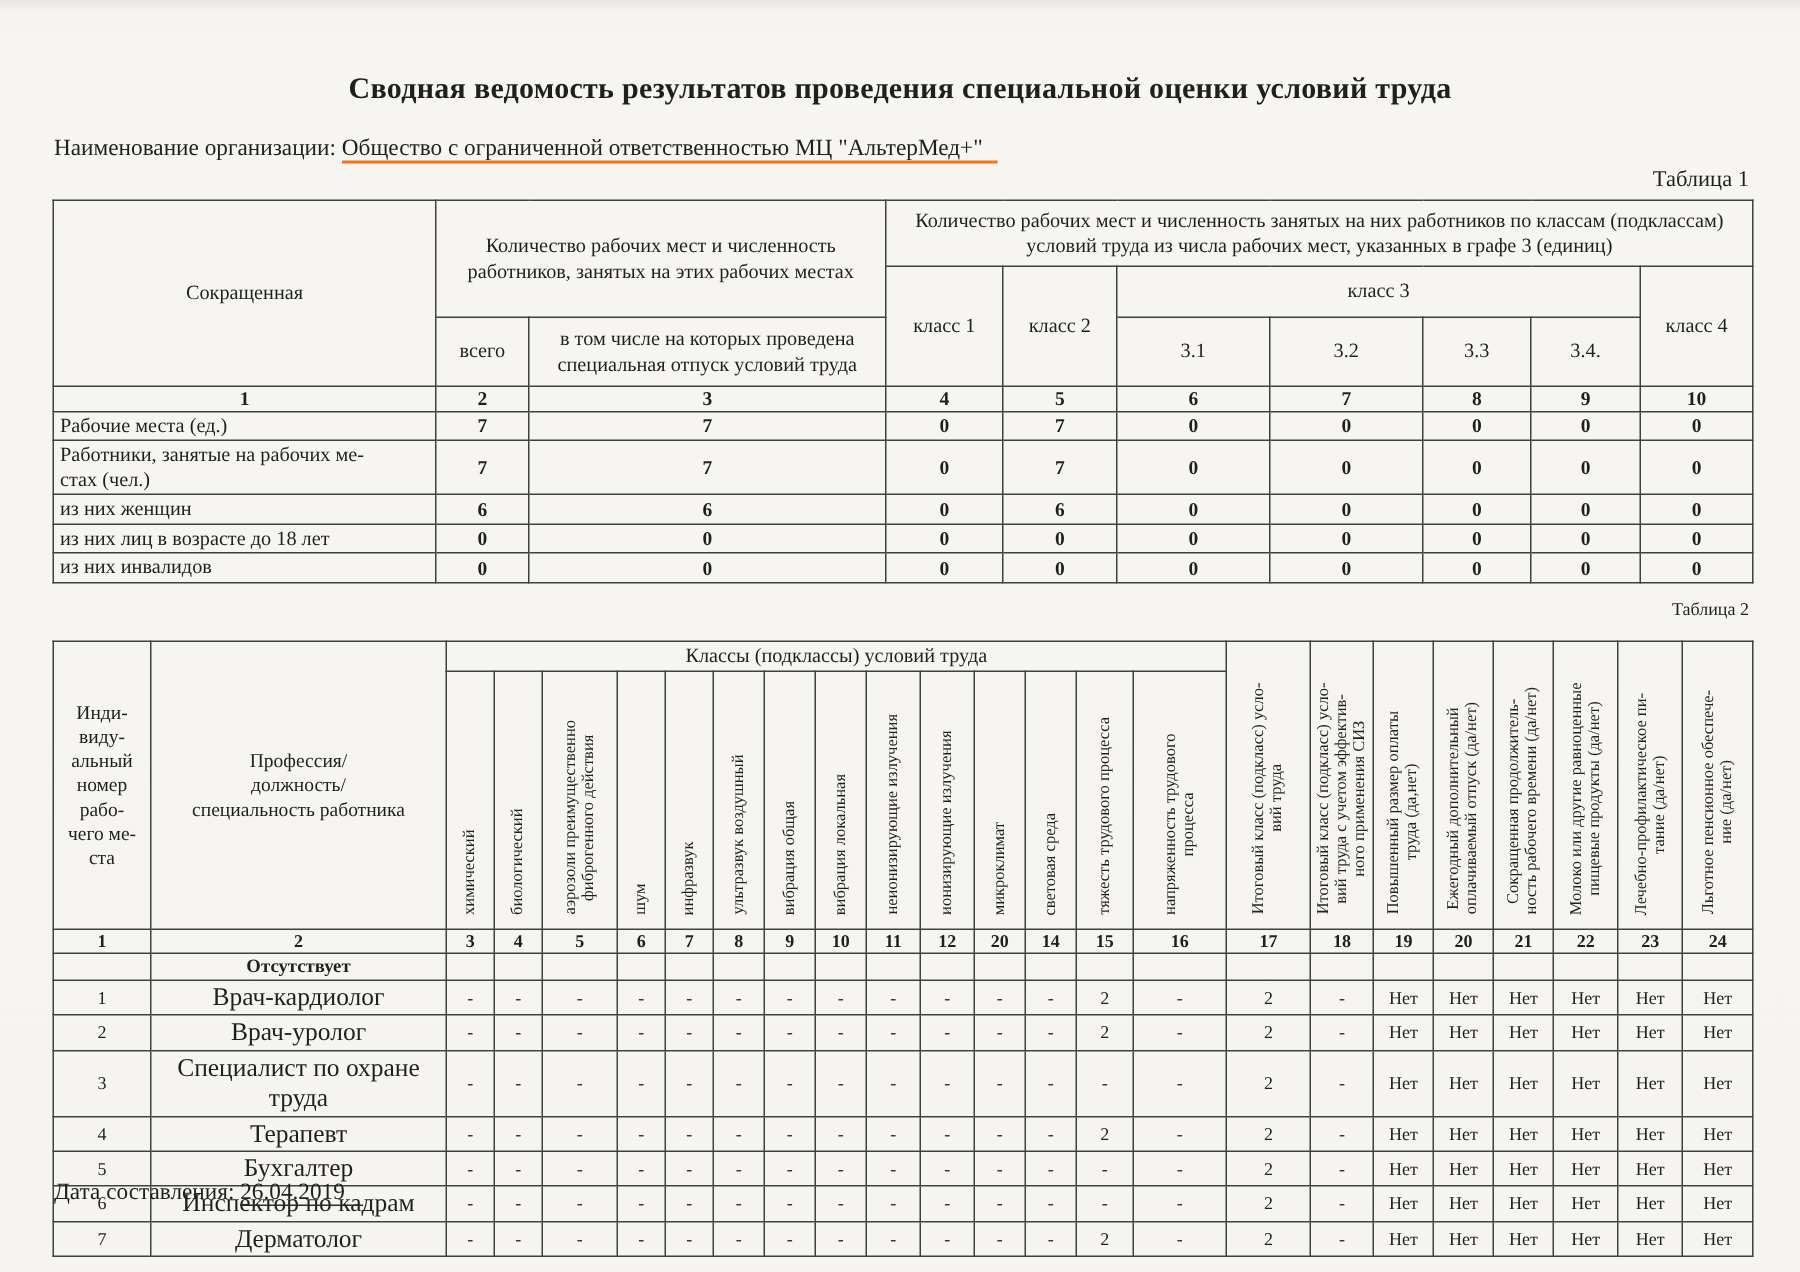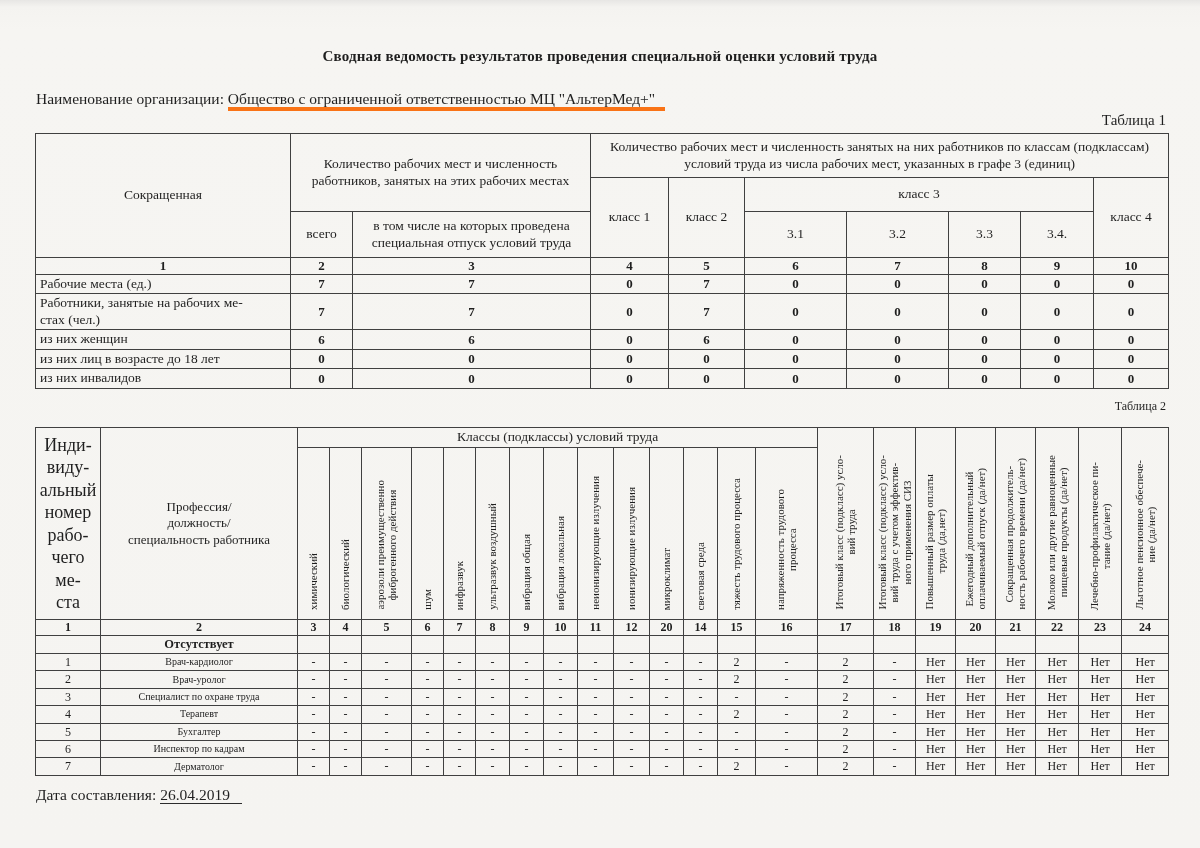--- a/index.html
+++ b/index.html
@@ -6,24 +6,24 @@
   html,body { margin:0; padding:0; }
   body {
     width:1200px; height:848px;
     background: linear-gradient(180deg,#e7e6e4 0px,#f4f3f0 7px,#f6f5f2 30px,#f5f4f1 100%);
     font-family:"Liberation Serif", serif;
     color:#1f1f1f;
     position:relative; overflow:hidden;
   }
   .title {
     position:absolute; top:48px; left:0; width:100%;
-    text-align:center; font-weight:bold; font-size:15px; letter-spacing:.2px;
+    text-align:center; font-weight:bold; font-size:20px; letter-spacing:.2px;
   }
   .org-line { position:absolute; top:90px; left:36px; font-size:15.5px; }
-  .org-line .val { border-bottom:4px solid #f97316; padding-right:10px; }
+  .org-line .val { border-bottom:2px solid #f97316; padding-right:10px; }
   .caption-1 { position:absolute; top:112px; right:34px; font-size:15px; }
   .caption-2 { position:absolute; top:399px; right:34px; font-size:12px; }
   .date-line { position:absolute; top:786px; left:36px; font-size:15.5px; }
   .date-line .val { border-bottom:1px solid #2c2c2c; padding-right:12px; }
 
   table { border-collapse:collapse; table-layout:fixed; position:absolute; left:35px; }
   td,th { border:1.4px solid #404040; padding:1px 2px; font-weight:normal; vertical-align:middle; text-align:center; overflow:hidden; }
 
   
   #table1 { top:133px; width:1133px; font-size:13.5px; line-height:1.22; }
@@ -41,28 +41,28 @@
   #t2-factors { height:172px; }
   th.vert { vertical-align:bottom; padding:2px 0 5px 0; }
   .vtext {
     display:inline-block;
     writing-mode:vertical-rl;
     transform:rotate(180deg);
     white-space:pre-line;
     font-size:11px; line-height:1.12;
     max-height:182px;
   }
-  th.colid { white-space:pre-line; font-size:18px; line-height:1.25; }
+  th.colid { white-space:pre-line; font-size:13px; line-height:1.25; }
   th.colprof { white-space:pre-line; font-size:13px; line-height:1.25; }
   #t2-numbers td { height:16px; font-weight:bold; font-size:12px; padding:0; }
   #t2-section { height:16px; }
   #t2-section .section-label { font-weight:bold; font-size:12.5px; }
   #t2-body tr { height:17px; }
   #t2-body td { font-size:12px; }
-  #t2-body td.prof { font-size:10px; }
+  #t2-body td.prof { font-size:17px; }
 </style>
 </head>
 <body>
 
 <div class="title">Сводная ведомость результатов проведения специальной оценки условий труда</div>
 
 <div class="org-line">
   <span>Наименование организации:</span>
   <span class="val">Общество с ограниченной ответственностью МЦ "АльтерМед+"</span>
 </div>

